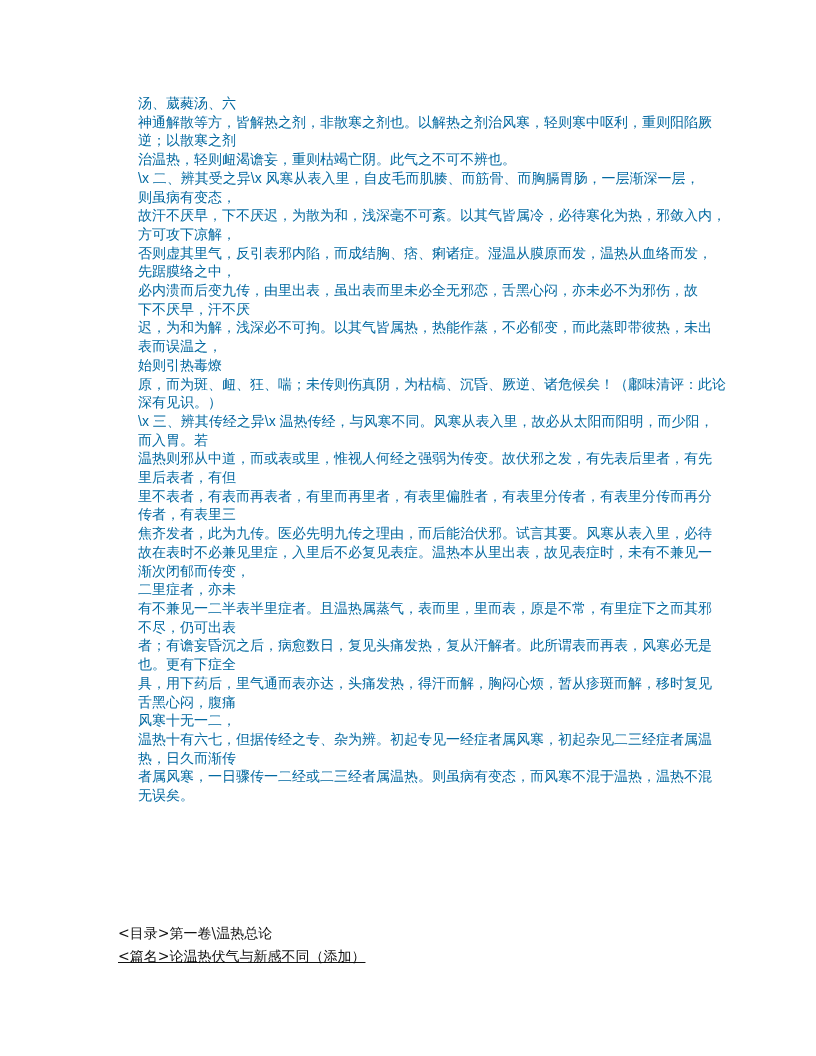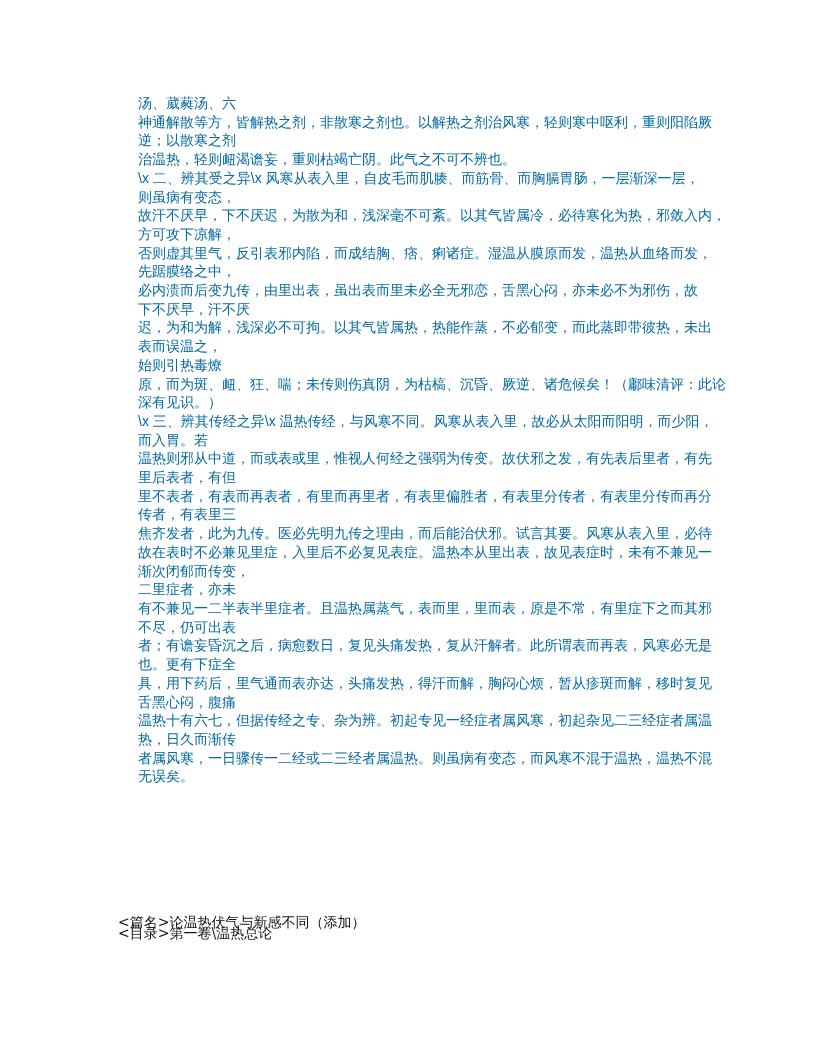--- a/index.html
+++ b/index.html
@@ -19,21 +19,21 @@
   .meta {
     position: absolute;
     left: 118px;
     font-family: "DejaVu Serif", "Liberation Serif", serif;
     font-size: 14px;
     line-height: 18px;
     color: #111111;
     white-space: nowrap;
   }
   .meta.catalog { top: 924px; }
-  .meta.chapter { top: 913px; }
+  .meta.chapter { top: 947px; text-decoration: underline; }
 </style>
 </head>
 <body>
 
 <div class="page">
   <span class="line">汤、葳蕤汤、六</span>
   <span class="line">神通解散等方，皆解热之剂，非散寒之剂也。以解热之剂治风寒，轻则寒中呕利，重则阳陷厥</span>
   <span class="line">逆；以散寒之剂</span>
   <span class="line">治温热，轻则衄渴谵妄，重则枯竭亡阴。此气之不可不辨也。</span>
   <span class="line">\x 二、辨其受之异\x 风寒从表入里，自皮毛而肌腠、而筋骨、而胸膈胃肠，一层渐深一层，</span>
@@ -58,20 +58,21 @@
   <span class="line">焦齐发者，此为九传。医必先明九传之理由，而后能治伏邪。试言其要。风寒从表入里，必待</span>
   <span class="line">故在表时不必兼见里症，入里后不必复见表症。温热本从里出表，故见表症时，未有不兼见一</span>
   <span class="line">渐次闭郁而传变，</span>
   <span class="line">二里症者，亦未</span>
   <span class="line">有不兼见一二半表半里症者。且温热属蒸气，表而里，里而表，原是不常，有里症下之而其邪</span>
   <span class="line">不尽，仍可出表</span>
   <span class="line">者；有谵妄昏沉之后，病愈数日，复见头痛发热，复从汗解者。此所谓表而再表，风寒必无是</span>
   <span class="line">也。更有下症全</span>
   <span class="line">具，用下药后，里气通而表亦达，头痛发热，得汗而解，胸闷心烦，暂从疹斑而解，移时复见</span>
   <span class="line">舌黑心闷，腹痛</span>
+  <span class="line">风寒十无一二，</span>
   <span class="line">温热十有六七，但据传经之专、杂为辨。初起专见一经症者属风寒，初起杂见二三经症者属温</span>
   <span class="line">热，日久而渐传</span>
   <span class="line">者属风寒，一日骤传一二经或二三经者属温热。则虽病有变态，而风寒不混于温热，温热不混</span>
   <span class="line">无误矣。</span>
 </div>
 
 <div class="meta catalog">&lt;目录&gt;第一卷\温热总论</div>
 <div class="meta chapter">&lt;篇名&gt;论温热伏气与新感不同（添加）</div>
 
 </body></html>

